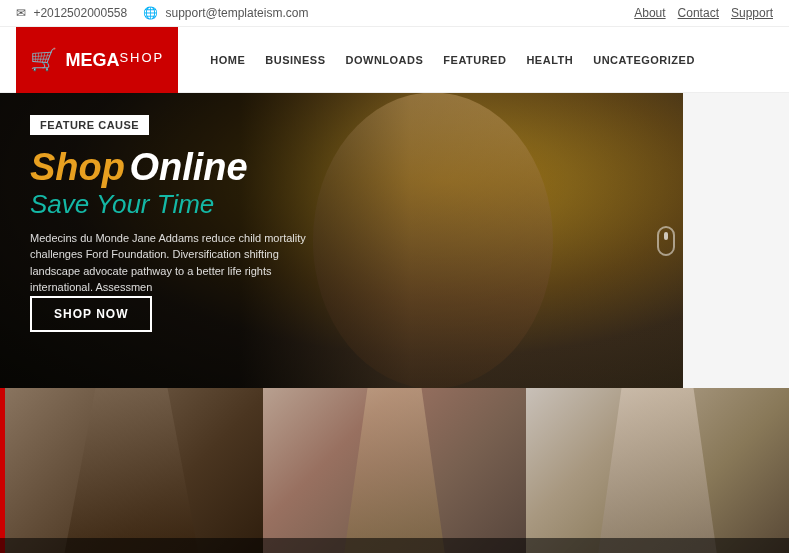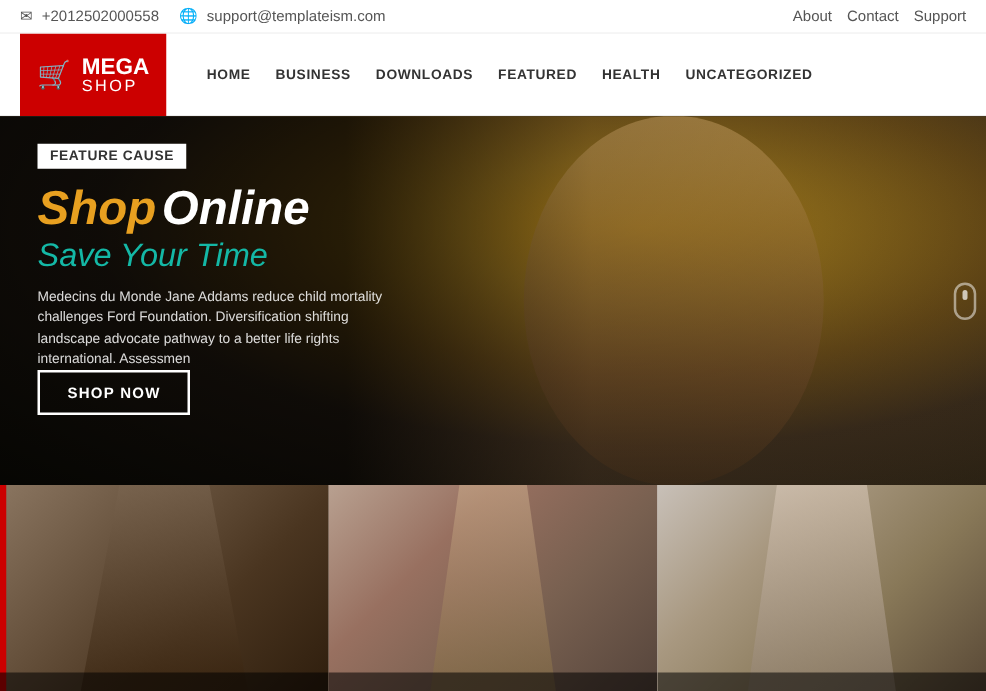--- a/index.html
+++ b/index.html
@@ -10,21 +10,21 @@
       background: #fff;
       border-bottom: 1px solid #eee;
       display: flex;
       align-items: flex-start;
       justify-content: space-between;
       padding: 6px 16px;
       font-size: 12px;
       color: #555;
     }
     .top-bar-left { display: flex; gap: 16px; align-items: center; }
-    .top-bar-right { display: flex; gap: 12px; }
+    .top-bar-right { display: flex; gap: 12px; text-decoration: underline; }
     .top-bar-right a { text-decoration: none; color: #555; font-size: 12px; }
     .top-bar-icon { margin-right: 4px; }
 
     
     .header {
       background: #fff;
       display: flex;
       align-items: center;
       justify-content: space-between;
       padding: 0 16px;
@@ -37,21 +37,21 @@
       align-items: center;
       padding: 10px 14px;
       gap: 8px;
       text-decoration: none;
       height: 66px;
     }
     .logo-cart-icon {
       color: #fff;
       font-size: 22px;
     }
-    .logo-text { display: flex; flex-direction: column; }
+    .logo-text { display: flex; }
     .logo-mega { color: #fff; font-size: 18px; font-weight: bold; line-height: 1; }
     .logo-shop { color: #fff; font-size: 13px; line-height: 1; letter-spacing: 2px; }
 
     
     nav {
       display: flex;
       align-items: center;
       gap: 4px;
       flex: 1;
       padding-left: 24px;
@@ -61,21 +61,21 @@
       color: #333;
       font-size: 11px;
       font-weight: 600;
       padding: 4px 8px;
       letter-spacing: 0.5px;
     }
 
     
     .hero {
       position: relative;
-      width: 789px;
+      width: 683px;
       height: 295px;
       overflow: hidden;
       background: #1a1a1a;
     }
     .hero-bg {
       position: absolute;
       top: 0; left: 0; right: 0; bottom: 0;
       background: linear-gradient(to right, rgba(0,0,0,0.65) 35%, rgba(80,60,40,0.3) 60%, rgba(120,90,50,0.15) 100%);
       z-index: 1;
     }

